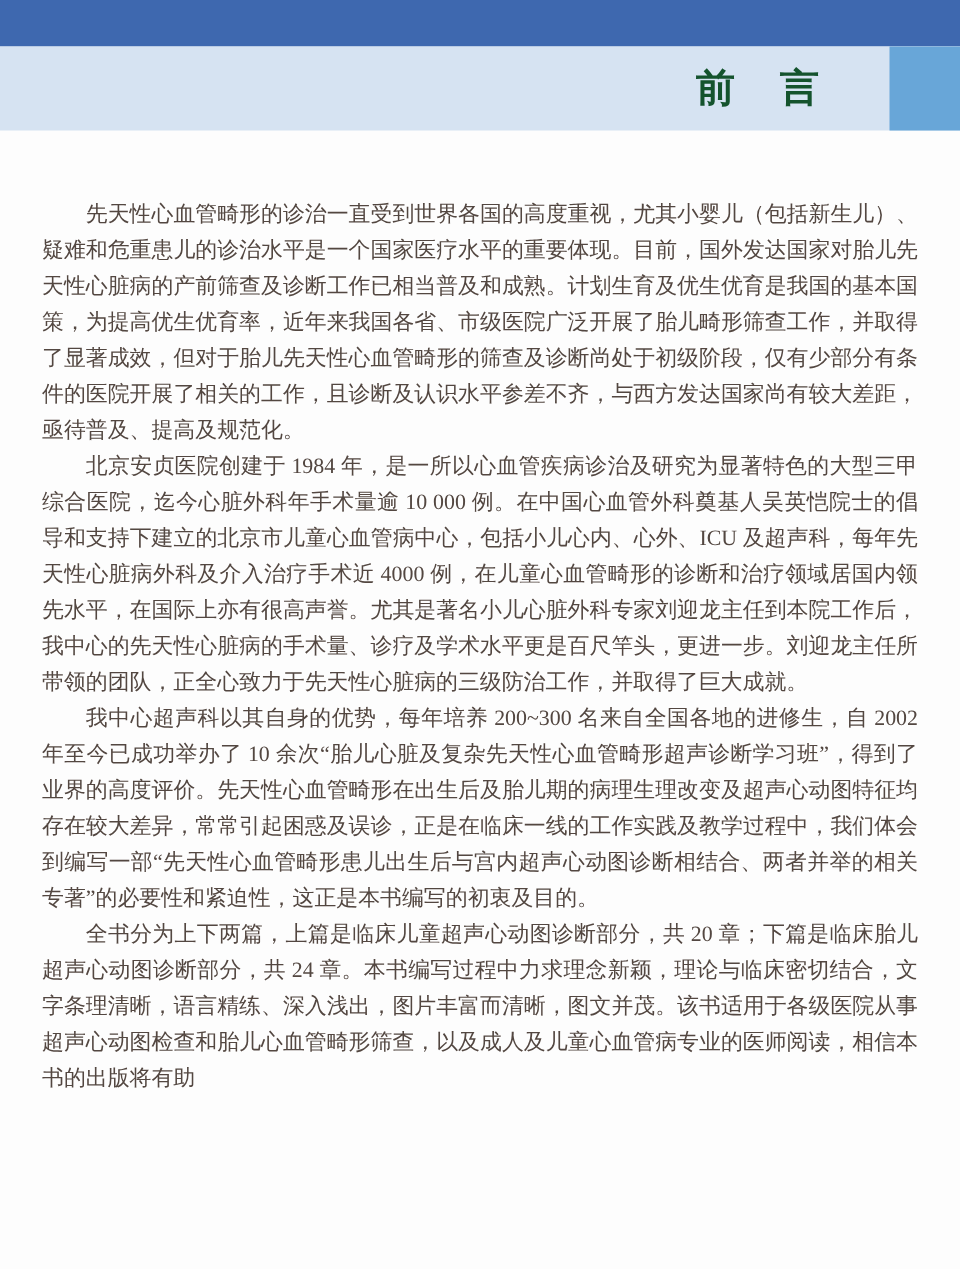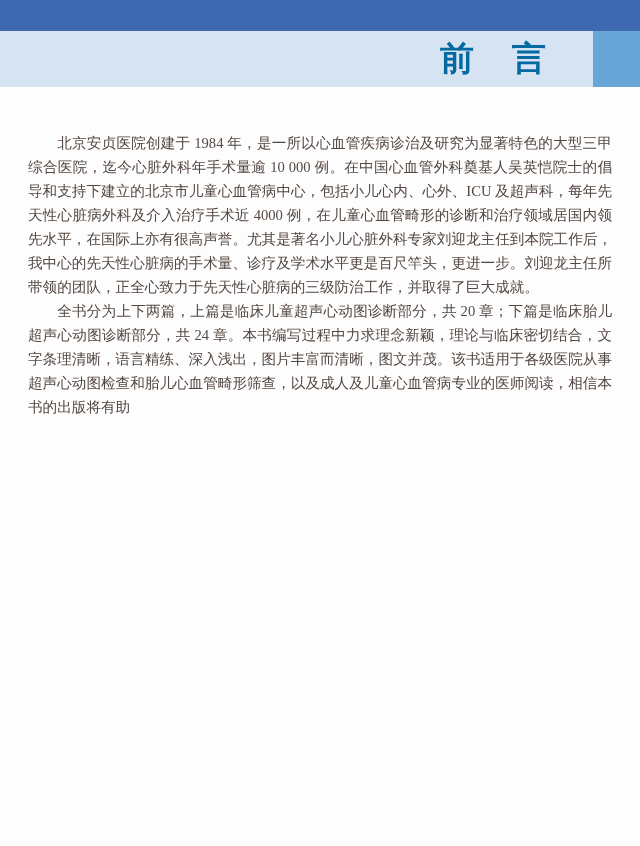--- a/index.html
+++ b/index.html
@@ -32,23 +32,23 @@
     width: 47px;
     height: 56px;
     background: #68a6d8;
   }
   .page-title {
     position: absolute;
     top: 0;
     right: 92px;
     height: 56px;
     line-height: 56px;
-    font-size: 34px;
+    font-size: 26px;
     font-weight: bold;
-    color: #0369a1;
+    color: #14532d;
     letter-spacing: 2px;
     white-space: pre;
   }
   
   .content {
     margin: 44px 28px 0 28px;
   }
   .content p {
     margin: 0;
     padding: 0;
@@ -65,16 +65,18 @@
 
 <div class="top-bar"></div>
 
 <div class="title-band">
   <div class="page-title">前　言</div>
   <div class="accent-block"></div>
 </div>
 
 <div class="content">
   <div>
+      <p>先天性心血管畸形的诊治一直受到世界各国的高度重视，尤其小婴儿（包括新生儿）、疑难和危重患儿的诊治水平是一个国家医疗水平的重要体现。目前，国外发达国家对胎儿先天性心脏病的产前筛查及诊断工作已相当普及和成熟。计划生育及优生优育是我国的基本国策，为提高优生优育率，近年来我国各省、市级医院广泛开展了胎儿畸形筛查工作，并取得了显著成效，但对于胎儿先天性心血管畸形的筛查及诊断尚处于初级阶段，仅有少部分有条件的医院开展了相关的工作，且诊断及认识水平参差不齐，与西方发达国家尚有较大差距，亟待普及、提高及规范化。</p>
       <p>北京安贞医院创建于 1984 年，是一所以心血管疾病诊治及研究为显著特色的大型三甲综合医院，迄今心脏外科年手术量逾 10 000 例。在中国心血管外科奠基人吴英恺院士的倡导和支持下建立的北京市儿童心血管病中心，包括小儿心内、心外、ICU 及超声科，每年先天性心脏病外科及介入治疗手术近 4000 例，在儿童心血管畸形的诊断和治疗领域居国内领先水平，在国际上亦有很高声誉。尤其是著名小儿心脏外科专家刘迎龙主任到本院工作后，我中心的先天性心脏病的手术量、诊疗及学术水平更是百尺竿头，更进一步。刘迎龙主任所带领的团队，正全心致力于先天性心脏病的三级防治工作，并取得了巨大成就。</p>
+      <p>我中心超声科以其自身的优势，每年培养 200~300 名来自全国各地的进修生，自 2002 年至今已成功举办了 10 余次“胎儿心脏及复杂先天性心血管畸形超声诊断学习班”，得到了业界的高度评价。先天性心血管畸形在出生后及胎儿期的病理生理改变及超声心动图特征均存在较大差异，常常引起困惑及误诊，正是在临床一线的工作实践及教学过程中，我们体会到编写一部“先天性心血管畸形患儿出生后与宫内超声心动图诊断相结合、两者并举的相关专著”的必要性和紧迫性，这正是本书编写的初衷及目的。</p>
       <p>全书分为上下两篇，上篇是临床儿童超声心动图诊断部分，共 20 章；下篇是临床胎儿超声心动图诊断部分，共 24 章。本书编写过程中力求理念新颖，理论与临床密切结合，文字条理清晰，语言精练、深入浅出，图片丰富而清晰，图文并茂。该书适用于各级医院从事超声心动图检查和胎儿心血管畸形筛查，以及成人及儿童心血管病专业的医师阅读，相信本书的出版将有助</p>
     </div>
 </div>
 
 </body></html>

